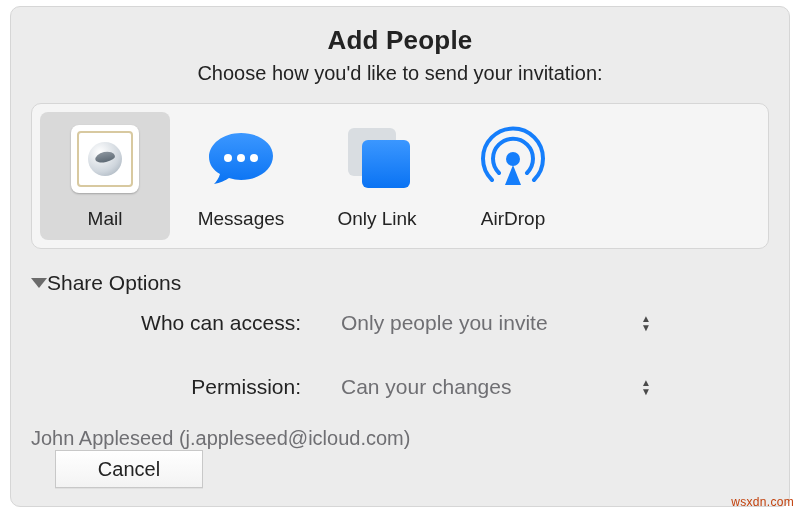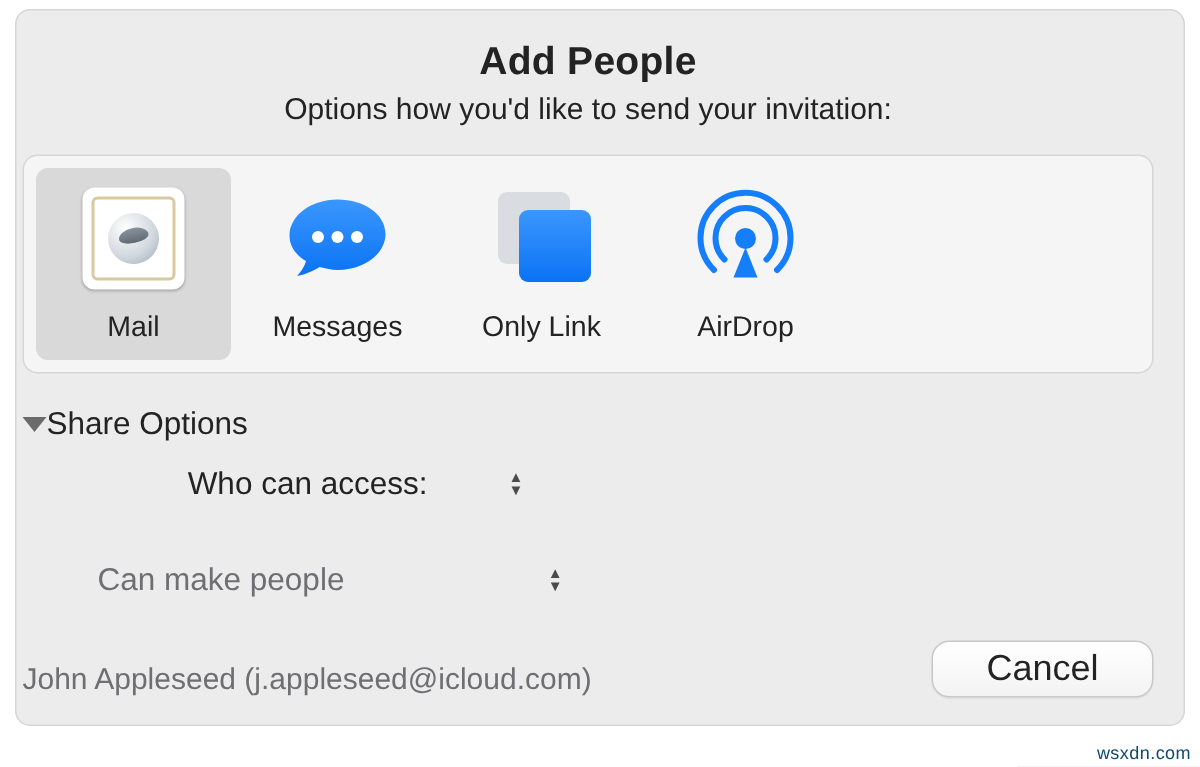--- a/index.html
+++ b/index.html
@@ -24,21 +24,21 @@
     overflow:hidden;
     position:relative;
   }
   .sheet{
     box-sizing:border-box;
     width:780px;
     margin:6px auto 0 auto;
     background:var(--bg);
     border:1px solid var(--panel-border);
     border-radius:10px;
-    padding:18px 20px 18px 4px;
+    padding:18px 20px 18px 20px;
   }
   .title{
     text-align:center;
     font-size:26px;
     font-weight:700;
     letter-spacing:.2px;
   }
   .subtitle{
     text-align:center;
     font-size:20px;
@@ -162,63 +162,64 @@
   .popup .stepper{
     display:flex;flex-direction:column;
     gap:1px;
     margin-left:14px;
     color:#4a4a4a;
     font-size:10px;
     line-height:8px;
   }
   .popup .stepper span{display:block;}
   .footer{
-    display:flex;align-items:flex-end;
+    display:flex;align-items:flex-start;
     margin-top:28px;
+    flex-direction:column;
   }
   .owner{
     flex:1;
     color:var(--text-dim);
     font-size:20px;
   }
   .btn{
     height:36px;
     min-width:110px;
     padding:0 18px;
-    border-radius:12px;
-    font-size:24px;
+    border-radius:0;
+    font-size:20px;
     border:1px solid var(--btn-border);
     background:linear-gradient(#ffffff,#f3f3f3);
-    margin-left:14px;
+    margin-left:24px;
     display:flex;align-items:center;justify-content:center;
     cursor:default;
     box-shadow:0 1px 0 rgba(0,0,0,.05);
   }
   .btn.primary{
     background:linear-gradient(var(--blue-grad-top),var(--blue-grad-bot));
     border-color:#0a62cf;
     color:#fff;
     font-weight:500;
   }
   .watermark{
     position:absolute;
     right:6px;bottom:2px;
     font-size:12px;
-    color:#0c4a6e;
+    color:#c2410c;
     letter-spacing:.3px;
     font-family:Arial,sans-serif;
   }
 </style>
 </head>
 <body>
 
 <div class="sheet">
 
   <div class="title">Add People</div>
-  <div class="subtitle">Options how you'd like to send your invitation:</div>
+  <div class="subtitle">Choose how you'd like to send your invitation:</div>
 
   <div class="options-row">
 
     <div class="option selected">
       <div class="icon-wrap">
         <div class="mail-stamp">
             <div class="mail-bird"></div>
           </div>
       </div>
       <div class="label">Mail</div>
@@ -273,28 +274,30 @@
   </div>
 
   <div class="disclosure">
     <div class="tri"></div>
     <span>Share Options</span>
   </div>
 
   <div class="form-rows">
     <div class="form-label">Who can access:</div>
     <div class="popup">
+      <span>Only people you invite</span>
       <span class="stepper">
           <span>▲</span>
           <span>▼</span>
         </span>
     </div>
 
+    <div class="form-label">Permission:</div>
     <div class="popup">
-      <span>Can make people</span>
+      <span>Can your changes</span>
       <span class="stepper">
           <span>▲</span>
           <span>▼</span>
         </span>
     </div>
   </div>
 
   <div class="footer">
     <div class="owner">John Appleseed (j.appleseed@icloud.com)</div>
     <div class="btn">Cancel</div>

